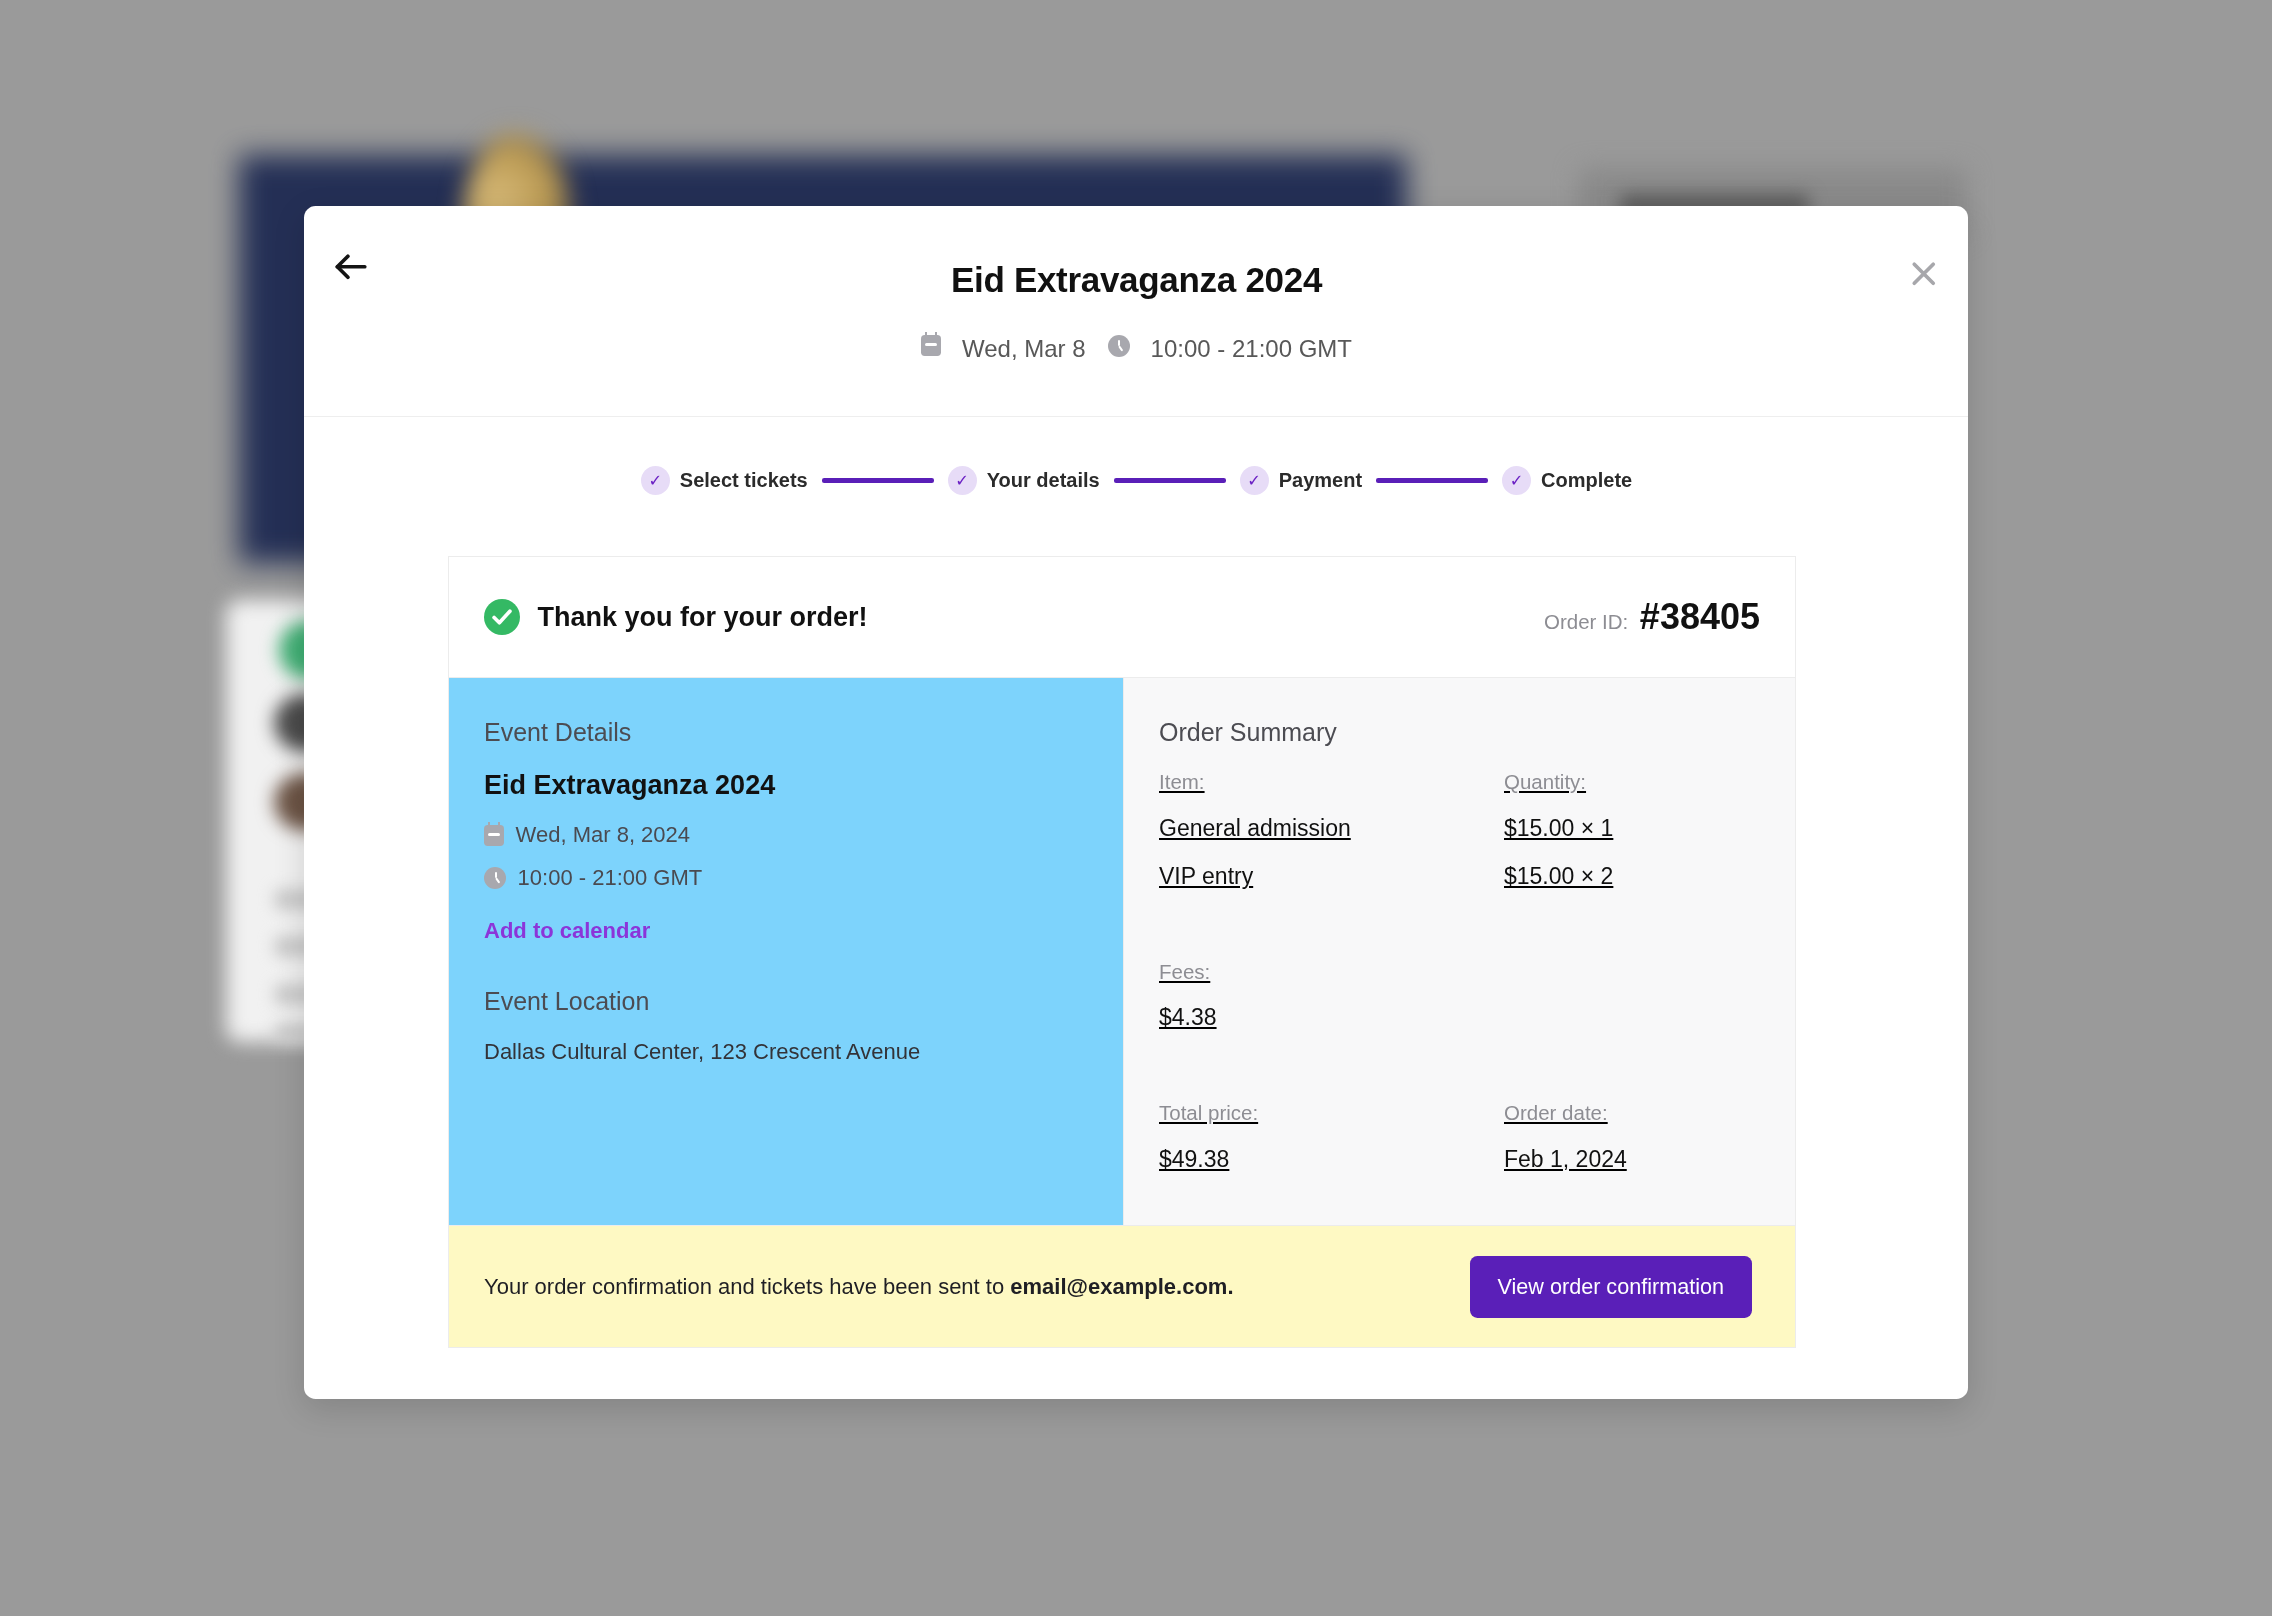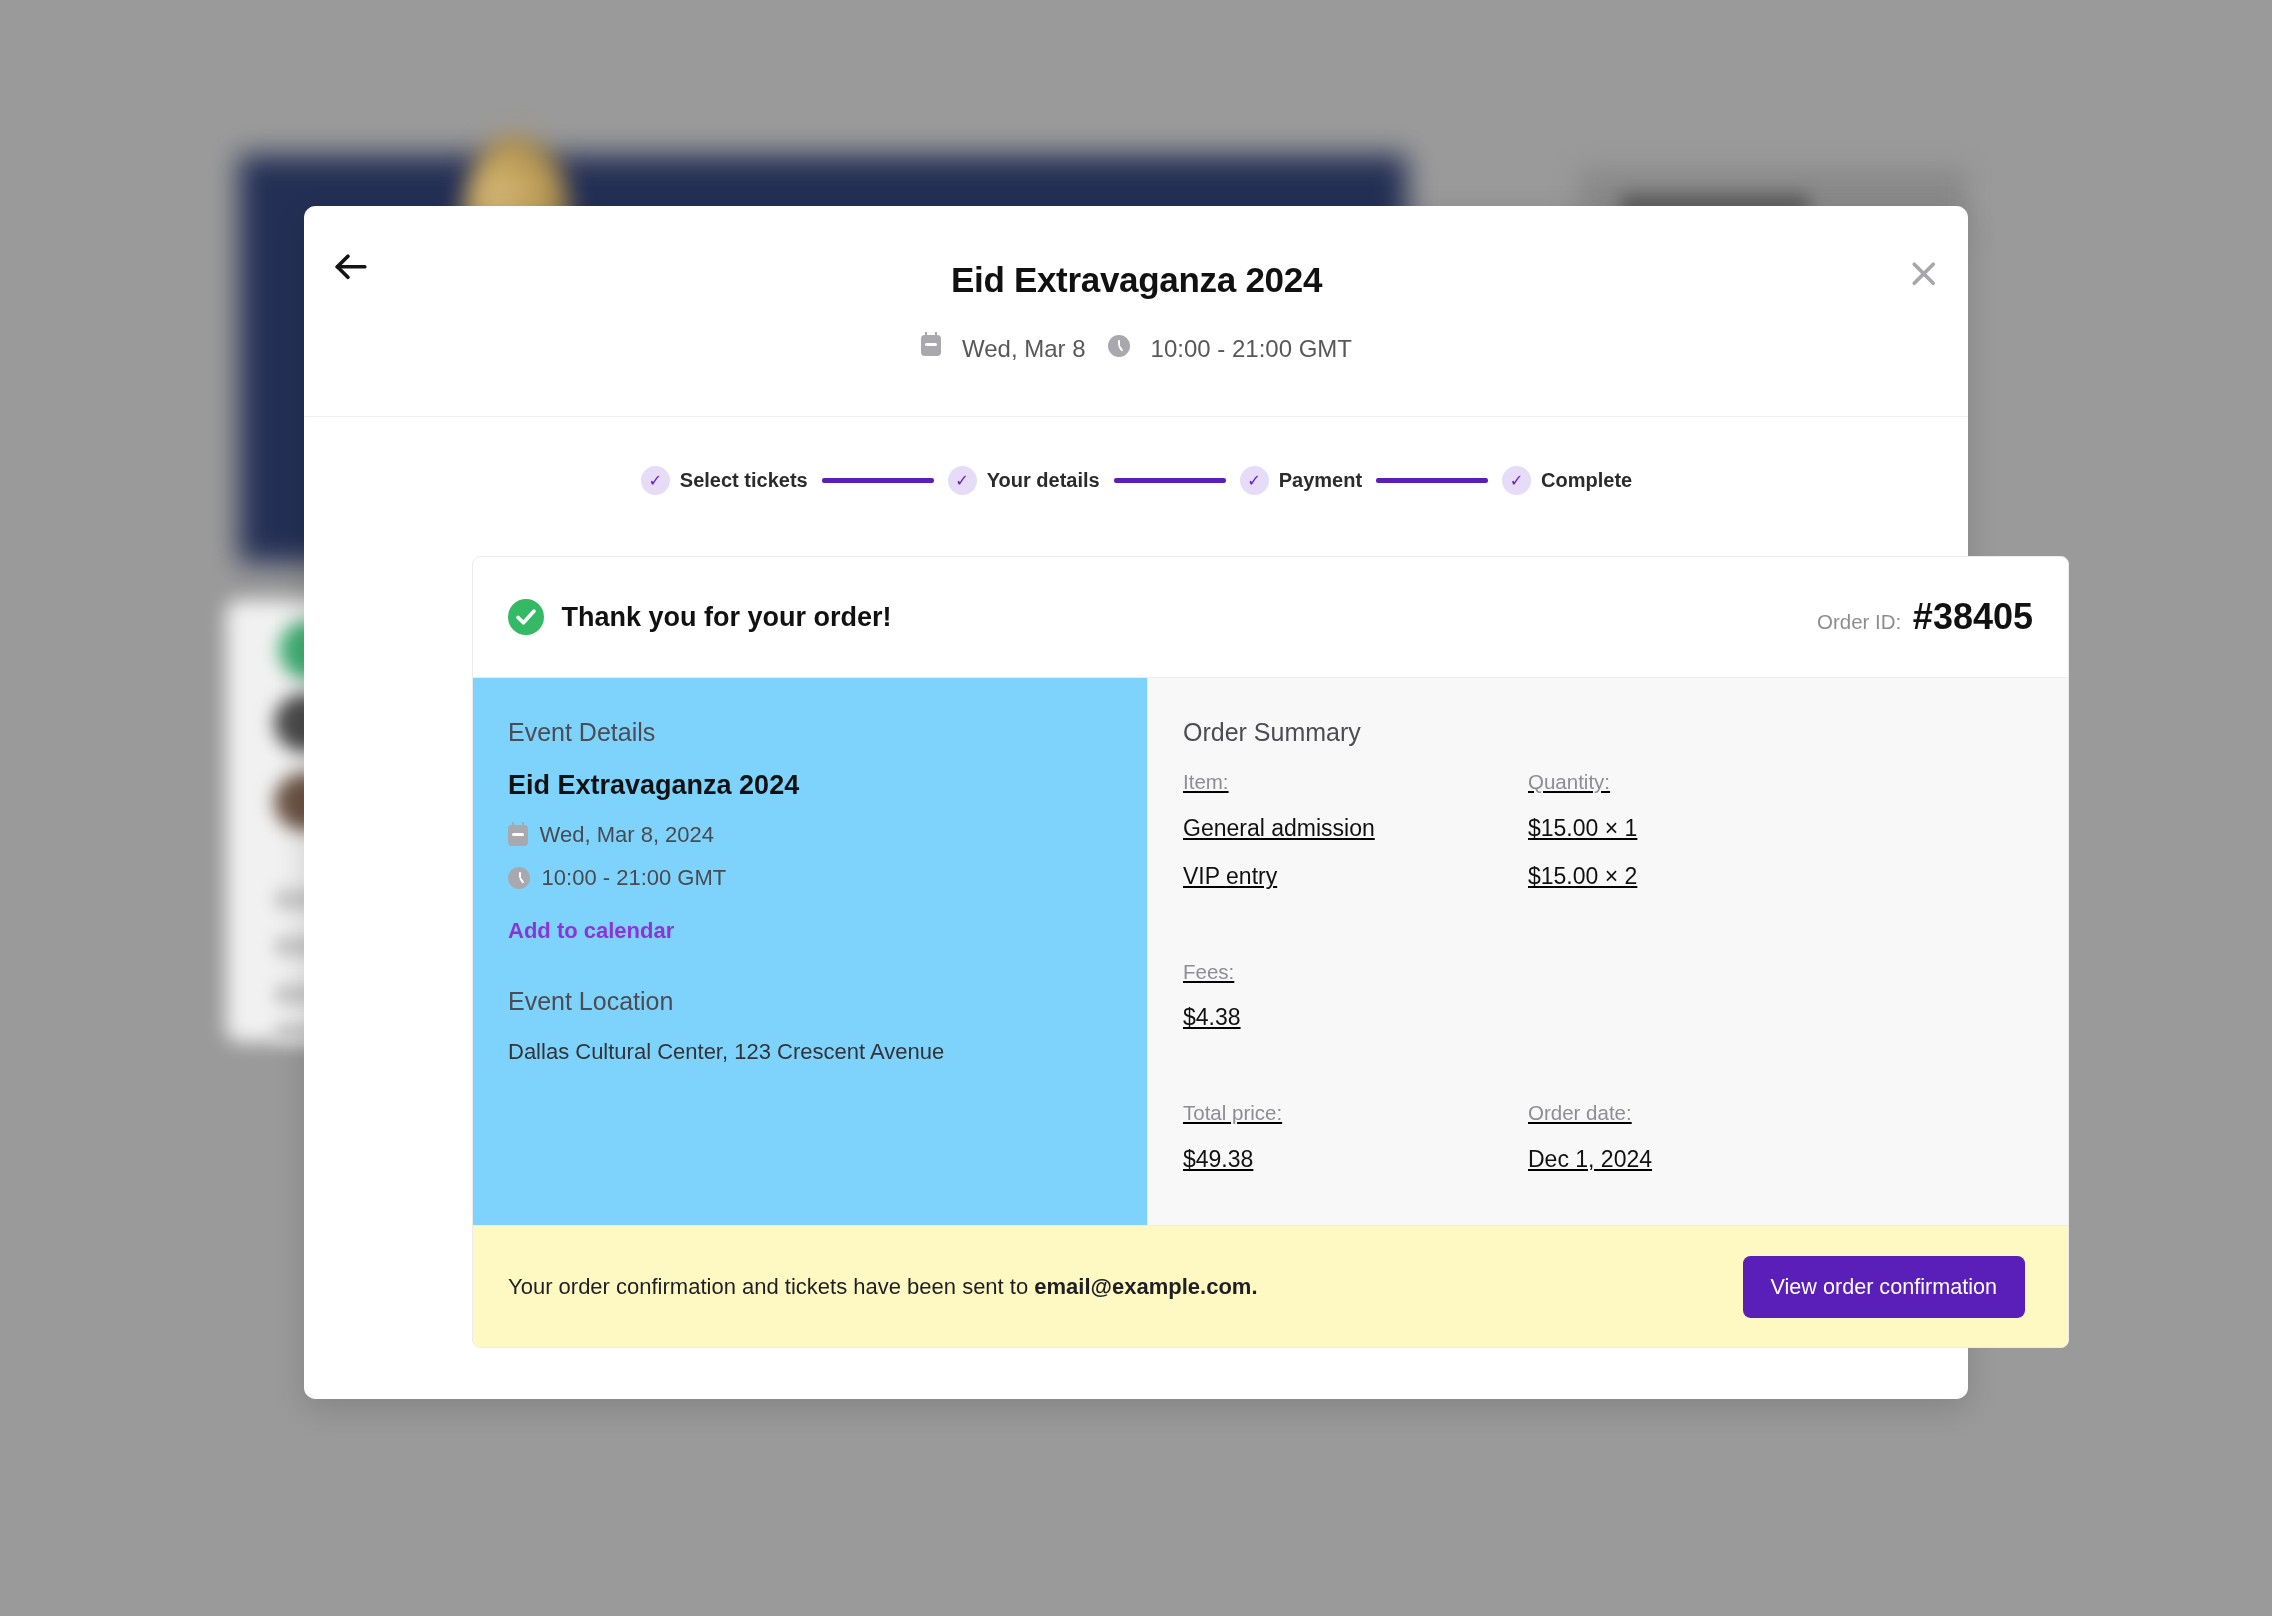--- a/index.html
+++ b/index.html
@@ -251,25 +251,25 @@
     height: 4.2px;
     background: #5a1fb8;
     border-radius: 2.1px;
     margin: 0 14px;
     flex: none;
   }
 
   
   .order-card {
     position: absolute;
-    left: 472px;
+    left: 448px;
     top: 556px;
-    width: 1597px;
+    width: 1348px;
     border: 1.1px solid #ececec;
-    border-radius: 8px;
+    border-radius: 0;
     background: #ffffff;
     overflow: hidden;
   }
   .order-card-head {
     height: 121px;
     display: flex;
     align-items: center;
     justify-content: space-between;
     padding: 0 35px 0 35px;
     border-bottom: 1.1px solid #ececec;
@@ -535,21 +535,21 @@
         <div class="sum-label">Fees:</div>
         <div class="sum-label"></div>
         <div class="sum-value">$4.38</div>
         <div class="sum-value"></div>
 
         <div class="sum-gap"></div>
 
         <div class="sum-label">Total price:</div>
         <div class="sum-label">Order date:</div>
         <div class="sum-value">$49.38</div>
-        <div class="sum-value">Dec 1, 2024</div>
+        <div class="sum-value">Feb 1, 2024</div>
       </div>
     </div>
 
   </div>
 
   <div class="order-card-foot">
     <div class="foot-text">
       <span>Your order confirmation and tickets have been sent to </span><b>email@example.com.</b>
     </div>
     <button class="primary-btn">View order confirmation</button>

